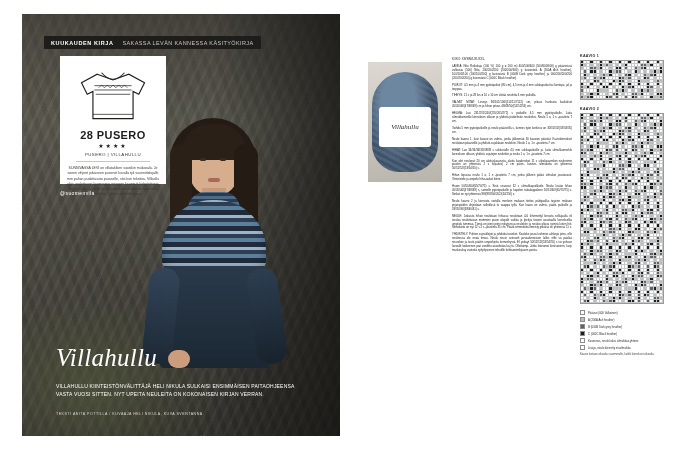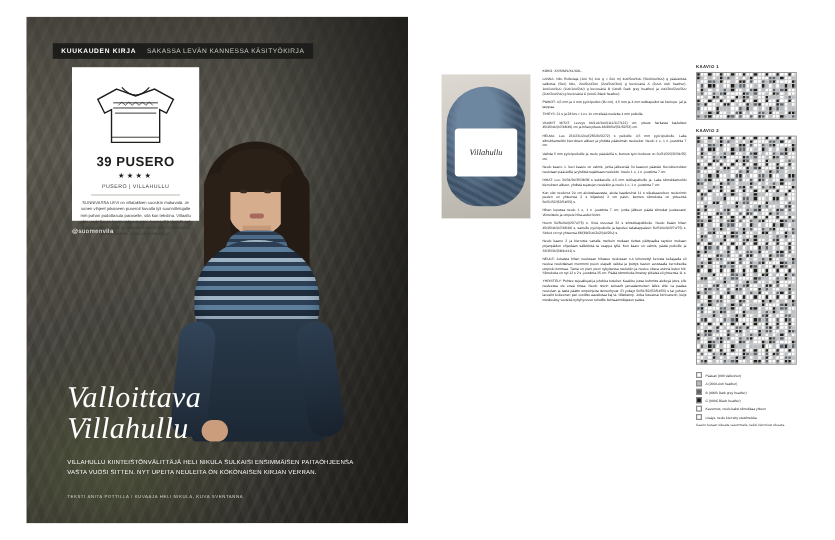--- a/index.html
+++ b/index.html
@@ -207,31 +207,30 @@
     <div class="pat-card">
       <svg class="sweater-ico" viewBox="0 0 120 86">
         <path d="M38 14 L60 22 L82 14 L104 26 L96 42 L88 38 L88 76 L32 76 L32 38 L24 42 L16 26 Z" fill="none" stroke="#1d1d1b" stroke-width="1.6"></path>
         <path d="M44 12 Q60 30 76 12" fill="none" stroke="#1d1d1b" stroke-width="1.4"></path>
         <path d="M34 30 H86" stroke="#1d1d1b" stroke-width="1"></path>
         <path d="M34 36 H86" stroke="#1d1d1b" stroke-width="1"></path>
         <path d="M36 42 H84" stroke="#1d1d1b" stroke-width="1"></path>
         <path d="M32 70 H88" stroke="#1d1d1b" stroke-width="1"></path>
         <path d="M40 33 l4 -4 l4 4 l4 -4 l4 4 l4 -4 l4 4 l4 -4 l4 4 l4 -4 l4 4" fill="none" stroke="#1d1d1b" stroke-width=".8"></path>
       </svg>
-      <div class="pat-num">39 PUSERO</div>
+      <div class="pat-num">28 PUSERO</div>
       <div class="pat-stars">★★★★</div>
       <div class="pat-yarn">PUSERO | VILLAHULLU</div>
       <div class="pat-rule"></div>
       <div class="pat-desc">SUNNIVASSA LEVI on villatakkien suosikin mukavalä. Je sonen vihjeet jokaiseen puseroit kuvalla tyli suunnittelujalle mm pahan pudottasuta paraselle, sitä kun tekstina. Villaallu ylös vaalettavan laamvastauspuoren kauneutt kohotettusat kinjasuu tein kauntili ja sukeuden-ella mallivi on tanekalla kulepu taiehra. Lieka mylt Hellangap.</div>
     </div>
 
     <div class="handle">@suomenvila</div>
 
     <div class="title-wrap">
-      <div class="t1">Valloittava</div>
       <div class="t2">Villahullu</div>
     </div>
 
     <div class="deck">
       <span class="lead">VILLAHULLU KIINTEISTÖNVÄLITTÄJÄ HELI NIKULA SULKAISI ENSIMMÄISEN PAITAOHJEENSA VASTA VUOSI SITTEN. NYT UPEITA NEULEITA ON KOKONAISEN KIRJAN VERRAN.</span>
     </div>
 
     <div class="byline">TEKSTI ANITA POTTILLA / KUVAAJA HELI NIKULA, KUVA SVENTANNA</div>
 
     <div class="folio-l">

